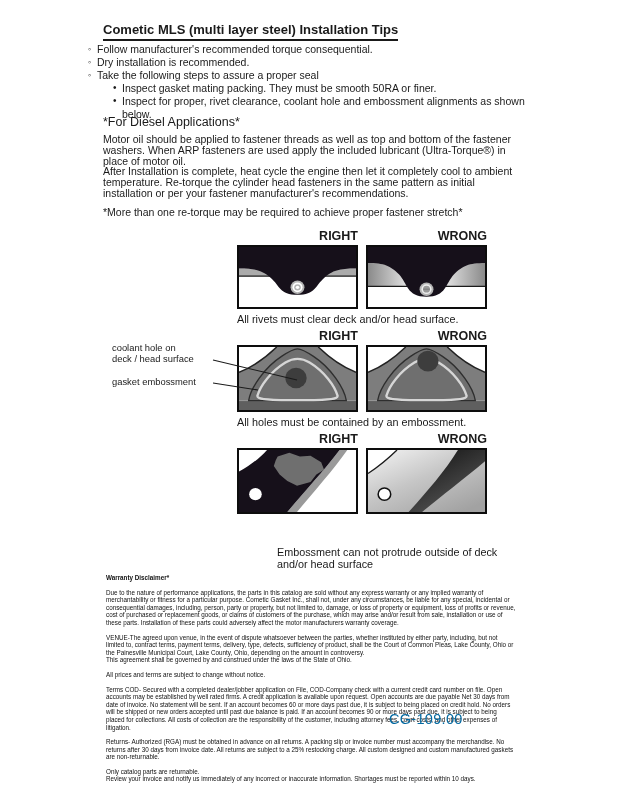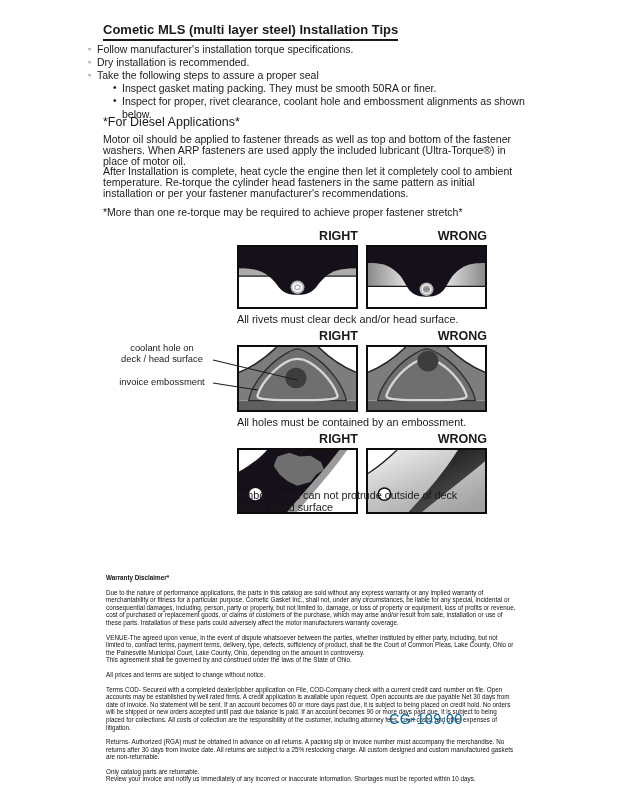--- a/index.html
+++ b/index.html
@@ -22,39 +22,39 @@
   .p1 { top:134px; }
   .p2 { top:166px; }
   .p3 { top:207px; }
   .dg-label { position:absolute; width:121px; text-align:right; font-weight:bold; font-size:12.5px; }
   .dg-box { position:absolute; width:121px; border:2px solid #0d0d0d; box-sizing:border-box; background:#fff; }
   .dg-box svg { display:block; width:100%; height:100%; }
   .h64 { height:64px; }
   .h67 { height:67px; }
   .h66 { height:66px; }
   .dg-caption { position:absolute; left:237px; font-size:10.8px; line-height:11.8px; }
-  .callout { position:absolute; left:112px; width:100px; text-align:center; font-size:9.4px; line-height:10.6px; }
+  .callout { position:absolute; left:112px; width:100px; text-align:left; font-size:9.4px; line-height:10.6px; }
   .leader-svg { position:absolute; left:205px; top:350px; width:105px; height:45px; z-index:6; pointer-events:none; }
   .fine { position:absolute; left:106px; top:574px; width:410px; font-size:6.3px; line-height:7.6px; color:#111; }
   .fine .fp { margin:0 0 7px 0; }
   .fine .fh { font-weight:bold; margin:0 0 7px 0; }
   .fine .fl { margin:0; }
   .part-number { position:absolute; left:389px; top:711px; font-size:14.5px; letter-spacing:0.3px; color:#0369a1; }
 </style>
 </head>
 <body>
 
 <div class="page">
 
   <div class="abs title">Cometic MLS (multi layer steel) Installation Tips</div>
 
   <div class="abs bullets">
     <div class="b-row">
       <span class="b-dot">◦</span>
-      <span>Follow manufacturer's installation torque specifications.</span>
+      <span>Follow manufacturer's recommended torque consequential.</span>
     </div>
     <div class="b-row">
       <span class="b-dot">◦</span>
       <span>Dry installation is recommended.</span>
     </div>
     <div class="b-row">
       <span class="b-dot">◦</span>
       <span>Take the following steps to assure a proper seal</span>
     </div>
     <div class="b-row b-sub">
@@ -107,21 +107,21 @@
       <line x1="57" y1="45" x2="64" y2="45" stroke="#777777" stroke-width="1"></line>
     </svg>
   </div>
   <div class="dg-caption" style="top:314px;">All rivets must clear deck and/or head surface.</div>
 
   <div class="callout" style="top:343px;">
     <div>coolant hole on</div>
     <div>deck / head surface</div>
   </div>
   <div class="callout" style="top:377px;">
-    <div>invoice embossment</div>
+    <div>gasket embossment</div>
   </div>
   <svg class="leader-svg" viewBox="0 0 105 45">
     <line x1="8" y1="10" x2="92" y2="30" stroke="#1a1a1a" stroke-width="1.1"></line>
     <line x1="8" y1="33" x2="53" y2="40" stroke="#1a1a1a" stroke-width="1.1"></line>
   </svg>
 
   <div class="dg-label" style="left:237px; top:329px;">RIGHT</div>
   <div class="dg-label" style="left:366px; top:329px;">WRONG</div>
 
   <div class="dg-box h67" style="left:237px; top:345px;">
@@ -179,21 +179,21 @@
             <stop offset="1" stop-color="#5a5a5a"></stop>
         </linearGradient>
       </defs>
       <rect width="121" height="66" fill="url(#g2)"></rect>
       <path d="M0,0 H30 C20,10 9,19 0,25 Z" fill="#ffffff"></path>
       <path d="M30,0 C20,10 9,19 0,25" stroke="#1a1a1a" stroke-width="1.4" fill="none"></path>
       <path d="M93,0 H121 V12 C98,32 72,52 56,66 H42 C58,48 80,22 93,0 Z" fill="url(#g3)"></path>
       <circle cx="17" cy="47" r="6.5" fill="#ffffff" stroke="#111111" stroke-width="1.6"></circle>
     </svg>
   </div>
-  <div class="dg-caption" style="top:490px; width:290px;">
+  <div class="dg-caption" style="top:547px; width:290px;margin-left:40px;">
     <div>Embossment can not protrude outside of deck</div>
     <div>and/or head surface</div>
   </div>
 
   <div class="fine">
     <div class="fh">Warranty Disclaimer*</div>
     <p class="fp">Due to the nature of performance applications, the parts in this catalog are sold without any express warranty or any implied warranty of merchantability or fitness for a particular purpose.  Cometic Gasket Inc., shall not, under any circumstances, be liable for any special, incidental or consequential damages, including, person, party or property, but not limited to, damage, or loss of property or equipment, loss of profits or revenue, cost of purchased or replacement goods, or claims of customers of the purchase, which may arise and/or result from sale, installation or use of these parts.  Installation of these parts could adversely affect the motor manufacturers warranty coverage.</p>
     <p class="fl">VENUE-The agreed upon venue, in the event of dispute whatsoever between the parties, whether instituted by either party, including, but not limited to, contract terms, payment terms, delivery, type, defects, sufficiency of product, shall be the Court of Common Pleas, Lake County, Ohio or the Painesville Municipal Court, Lake County, Ohio, depending on the amount in controversy.</p>
     <p class="fp">This agreement shall be governed by and construed under the laws of the State of Ohio.</p>
     <p class="fp">All prices and terms are subject to change without notice.</p>

